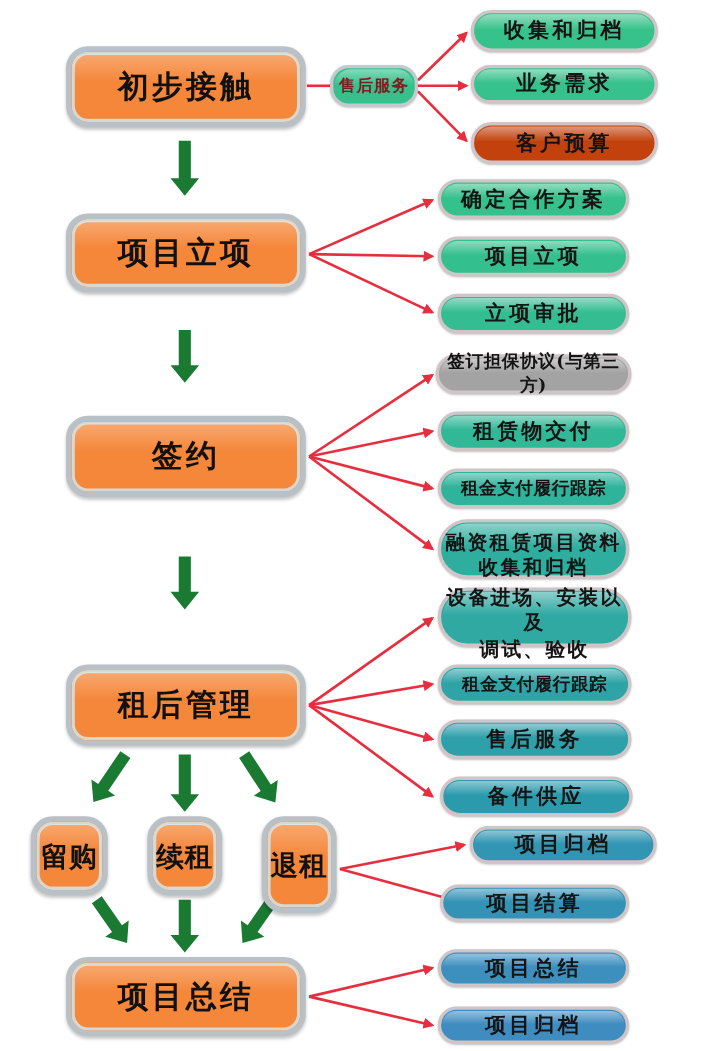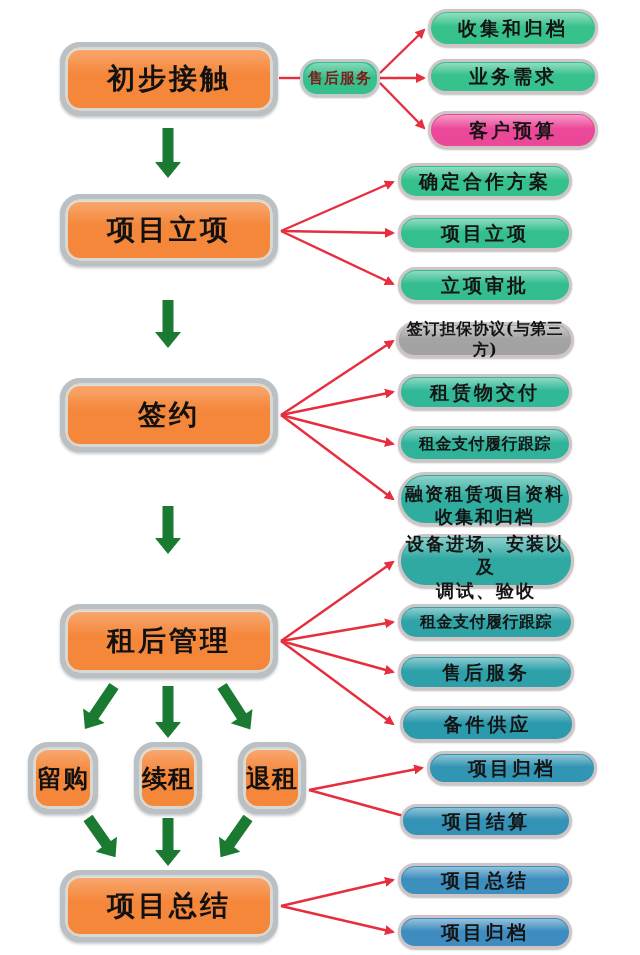--- a/index.html
+++ b/index.html
@@ -135,38 +135,38 @@
   </div>
   <div class="stage" style="left: 60px; top: 604px; width: 218px; height: 74px; background-color: rgb(245, 135, 58);">
     <span>租后管理</span>
   </div>
   <div class="stage small" style="left: 28px; top: 742px; width: 70px; height: 72px; background-color: rgb(245, 135, 58);">
     <span>留购</span>
   </div>
   <div class="stage small" style="left: 134px; top: 742px; width: 68px; height: 72px; background-color: rgb(245, 135, 58);">
     <span>续租</span>
   </div>
-  <div class="stage small" style="left: 238px; top: 742px; width: 68px; height: 72px; background-color: rgb(245, 135, 58);">
+  <div class="stage small" style="left: 238px; top: 742px; width: 68px; height: 88px; background-color: rgb(245, 135, 58);">
     <span>退租</span>
   </div>
   <div class="stage" style="left: 60px; top: 870px; width: 218px; height: 72px; background-color: rgb(245, 135, 58);">
     <span>项目总结</span>
   </div>
 
   <div class="mini-pill" style="left: 300px; top: 59px; width: 80px; height: 38px; background-color: rgb(54, 192, 140);">
     <span>售后服务</span>
   </div>
 
   <div class="pill" style="left: 428px; top: 9px; width: 170px; height: 38px; background-color: rgb(56, 194, 139);">
     <span>收集和归档</span>
   </div>
   <div class="pill" style="left: 428px; top: 59px; width: 170px; height: 35px; background-color: rgb(55, 193, 140);">
     <span>业务需求</span>
   </div>
-  <div class="pill" style="left: 428px; top: 111px; width: 170px; height: 38px; background-color: #ec4899;">
+  <div class="pill" style="left: 428px; top: 111px; width: 170px; height: 38px; background-color: #c2410c;">
     <span>客户预算</span>
   </div>
 
   <div class="pill" style="left: 398px; top: 163px; width: 174px; height: 36px; background-color: rgb(53, 193, 140);">
     <span>确定合作方案</span>
   </div>
   <div class="pill" style="left: 398px; top: 215px; width: 174px; height: 36px; background-color: rgb(52, 191, 142);">
     <span>项目立项</span>
   </div>
   <div class="pill" style="left: 398px; top: 267px; width: 174px; height: 36px; background-color: rgb(51, 189, 144);">

